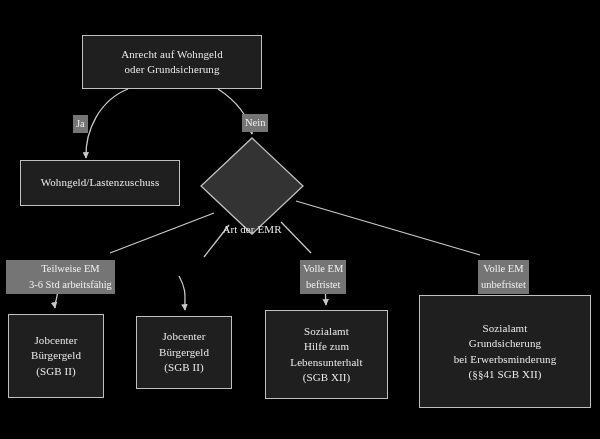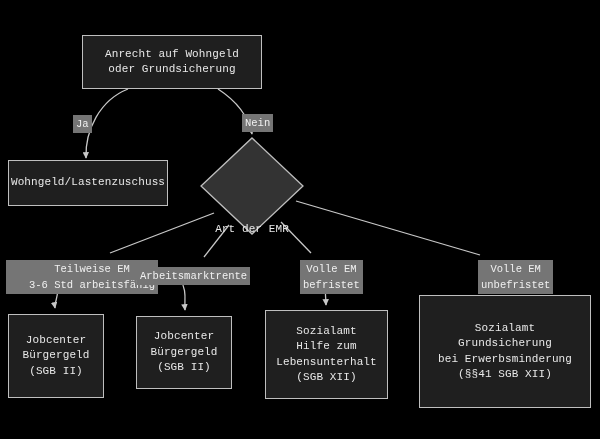--- a/index.html
+++ b/index.html
@@ -5,21 +5,21 @@
   html, body {
     margin: 0;
     padding: 0;
     background: #000000;
   }
   #canvas {
     position: relative;
     width: 600px;
     height: 439px;
     background: #000000;
-    font-family: Liberation Mono, monospace;
+    font-family: Liberation Serif, serif;
     overflow: hidden;
   }
   svg.edges {
     position: absolute;
     left: 0;
     top: 0;
     width: 600px;
     height: 439px;
     pointer-events: none;
   }
@@ -102,21 +102,21 @@
     <path d="M 296 201 L 480 255" fill="none" stroke="#c8c8c8" stroke-width="1.3"></path>
 
     <path d="M 512 285 L 513 291" fill="none" stroke="#c8c8c8" stroke-width="1.3" marker-end="url(#arrow)"></path>
   </svg>
 
   <div class="node" style="left:82px; top:35px; width:180px; height:54px;">
     <span class="line">Anrecht auf Wohngeld</span>
     <span class="line">oder Grundsicherung</span>
   </div>
 
-  <div class="node" style="left:8px; top:160px; width:160px; height:46px;">
+  <div class="node" style="left:20px; top:160px; width:160px; height:46px;">
     <span class="line">Wohngeld/Lastenzuschuss</span>
   </div>
 
   <div class="diamond-wrap" style="left:200px; top:137px; width:104px; height:98px;">
     <svg class="diamond-shape" viewBox="0 0 104 98" preserveAspectRatio="none">
       <polygon points="52,1 103,49 52,97 1,49" fill="#333333" stroke="#bfbfbf" stroke-width="1.3"></polygon>
     </svg>
     <span class="diamond-label">Art der EMR</span>
   </div>
 
@@ -152,23 +152,20 @@
 
   <div class="edge-label" style="left:242px; top:105px;">
     <span class="line">Nein</span>
   </div>
 
   <div class="edge-label" style="left:6px; top:251px;padding-left:23px;">
     <span class="line">Teilweise EM</span>
     <span class="line">3-6 Std arbeitsfähig</span>
   </div>
 
-  <div class="edge-label" style="left:137px; top:258px;">
-    <span class="line">Arbeitsmarktrente</span>
-  </div>
 
   <div class="edge-label" style="left:300px; top:251px;">
     <span class="line">Volle EM</span>
     <span class="line">befristet</span>
   </div>
 
   <div class="edge-label" style="left:478px; top:251px;">
     <span class="line">Volle EM</span>
     <span class="line">unbefristet</span>
   </div>

